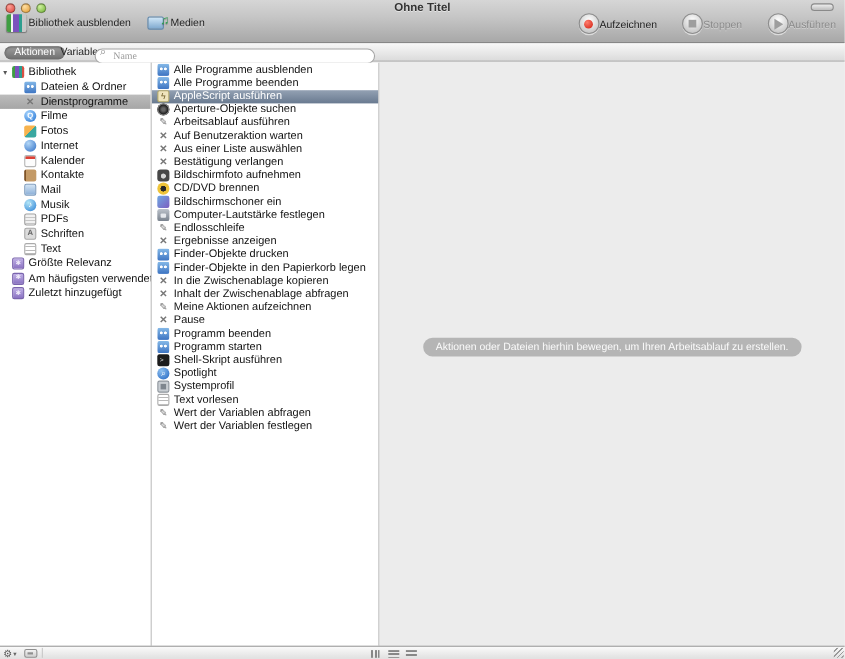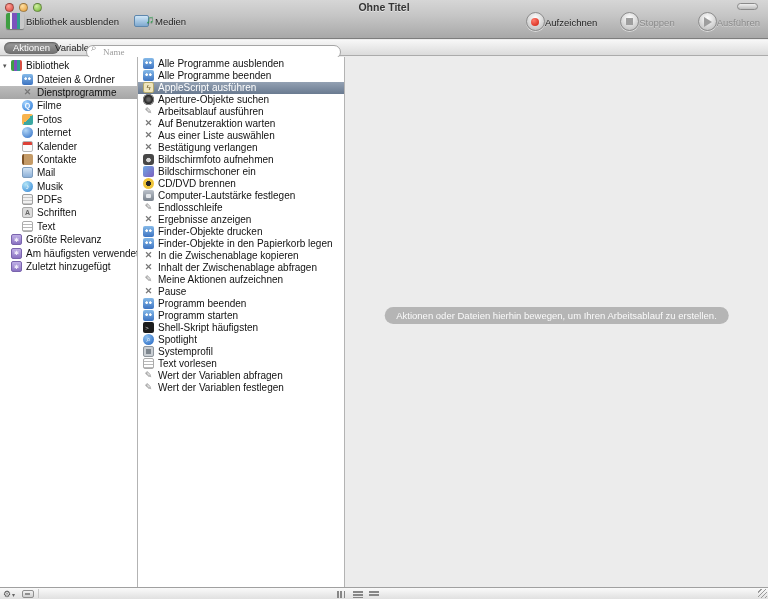--- a/index.html
+++ b/index.html
@@ -325,28 +325,28 @@
         </div>
         <div class="act-row">
           <span class="icon icon-utilities"></span>
           <span class="lbl">Bestätigung verlangen</span>
         </div>
         <div class="act-row">
           <span class="icon icon-camera"></span>
           <span class="lbl">Bildschirmfoto aufnehmen</span>
         </div>
         <div class="act-row">
+          <span class="icon icon-burn"></span>
+          <span class="lbl">CD/DVD brennen</span>
+        </div>
+        <div class="act-row">
           <span class="icon icon-screensaver"></span>
           <span class="lbl">Bildschirmschoner ein</span>
         </div>
         <div class="act-row">
-          <span class="icon icon-burn"></span>
-          <span class="lbl">CD/DVD brennen</span>
-        </div>
-        <div class="act-row">
           <span class="icon icon-volume"></span>
           <span class="lbl">Computer-Lautstärke festlegen</span>
         </div>
         <div class="act-row">
           <span class="icon icon-workflow"></span>
           <span class="lbl">Endlosschleife</span>
         </div>
         <div class="act-row">
           <span class="icon icon-utilities"></span>
           <span class="lbl">Ergebnisse anzeigen</span>
@@ -378,21 +378,21 @@
         <div class="act-row">
           <span class="icon icon-finder"></span>
           <span class="lbl">Programm beenden</span>
         </div>
         <div class="act-row">
           <span class="icon icon-finder"></span>
           <span class="lbl">Programm starten</span>
         </div>
         <div class="act-row">
           <span class="icon icon-terminal"></span>
-          <span class="lbl">Shell-Skript häufigsten</span>
+          <span class="lbl">Shell-Skript ausführen</span>
         </div>
         <div class="act-row">
           <span class="icon icon-spotlight"></span>
           <span class="lbl">Spotlight</span>
         </div>
         <div class="act-row">
           <span class="icon icon-sysprofile"></span>
           <span class="lbl">Systemprofil</span>
         </div>
         <div class="act-row">

